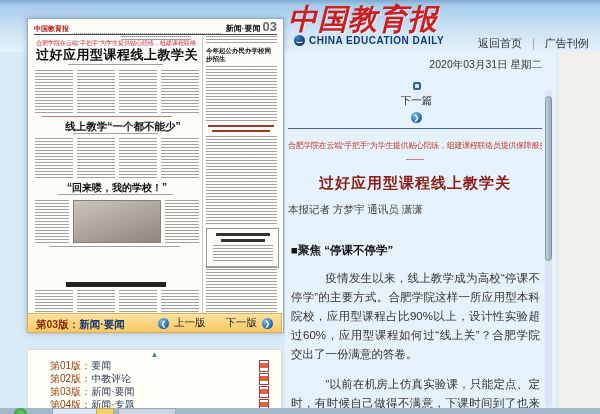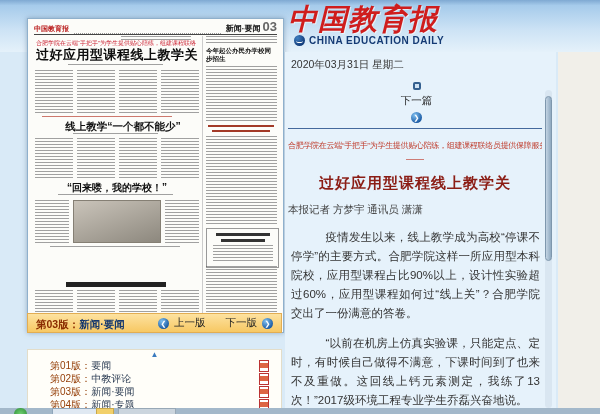--- a/index.html
+++ b/index.html
@@ -95,21 +95,21 @@
   .ed-row{display:flex;align-items:center;height:13px;padding:0 12px 0 22px;cursor:pointer;}
   .ed-no{font-size:10px;color:#96400a;}
   .ed-title{font-size:10px;color:#2e3e55;}
   .ed-spacer{flex:1;}
   .pdf{width:10px;height:12px;background:linear-gradient(180deg,#fff 18%,#d64 18%,#d64 72%,#fff 72%);
     border:1px solid #b33;box-sizing:border-box;cursor:pointer;}
 
   
   .article{position:absolute;left:285px;top:52px;width:271px;height:362px;background:#e6f2fb;
     padding:0 14px 0 3px;box-sizing:border-box;overflow:hidden;}
-  .a-date{margin:6px 0 0 3px;font-size:10.5px;color:#333;}
+  .a-date{margin:6px 0 0 3px;font-size:10.5px;color:#333;text-align:right;}
   .a-navrow{margin:10px 0 0 3px;display:flex;align-items:center;gap:4px;flex-direction:column;}
   .mini-ic{width:8px;height:8px;background:#34608f;border-radius:2px;position:relative;}
   .mini-ic::after{content:"";position:absolute;left:2px;top:2px;width:4px;height:4px;background:#cfe2f3;}
   .a-next{font-size:10.5px;color:#222;text-decoration:none;cursor:pointer;}
   .a-sep{margin-top:5px;border-bottom:1px solid #44699c;}
   .a-kicker{margin-top:11px;text-align:center;font-size:8px;letter-spacing:-.3px;color:#bf3a2a;white-space:nowrap;overflow:hidden;}
   .a-dash{margin-top:3px;text-align:center;font-size:9px;color:#bf3a2a;}
   .a-title{margin:10px 0 0;text-align:center;font-size:15px;font-weight:bold;letter-spacing:1px;color:#8b1d15;}
   .a-byline{margin-top:10px;font-size:10.5px;color:#444;}
   .a-section{margin:26px 0 0 3px;font-size:11.5px;font-weight:bold;color:#111;}
@@ -133,20 +133,25 @@
 <div class="page">
 
   <div class="site-header">
     <div class="logo">
       <div class="logo-cn">中国教育报</div>
       <div class="logo-sub">
         <span class="globe"></span>
         <span class="logo-en">CHINA EDUCATION DAILY</span>
       </div>
     </div>
+    <div class="header-links">
+      <a>返回首页</a>
+      <span class="sep">｜</span>
+      <a>广告刊例</a>
+    </div>
   </div>
 
   <div class="content-bg"></div>
   <div class="right-gray"></div>
 
   <div class="paper">
     <div class="np-head">
       <span class="np-mast">中国教育报</span>
       <span class="np-dots"></span>
       <span class="np-label">新闻·要闻</span>
@@ -250,20 +255,21 @@
     <div class="a-navrow">
       <span class="mini-ic"></span>
       <a class="a-next">下一篇</a>
       <span class="circle-icon">❯</span>
     </div>
     <div class="a-sep"></div>
     <div class="a-kicker">合肥学院在云端“手把手”为学生提供贴心陪练，组建课程联络员提供保障服务</div>
     <div class="a-dash">——</div>
     <h1 class="a-title">过好应用型课程线上教学关</h1>
     <div class="a-byline">本报记者 方梦宇 通讯员 潇潇</div>
+    <div class="a-section">■聚焦 “停课不停学”</div>
     <p>疫情发生以来，线上教学成为高校“停课不停学”的主要方式。合肥学院这样一所应用型本科院校，应用型课程占比90%以上，设计性实验超过60%，应用型课程如何过“线上关”？合肥学院交出了一份满意的答卷。</p>
     <p>“以前在机房上仿真实验课，只能定点、定时，有时候自己做得不满意，下课时间到了也来不及重做。这回线上钙元素测定，我练了13次！”2017级环境工程专业学生乔磊兴奋地说。</p>
 
     <div class="scroll-track">
       <div class="scroll-thumb"></div>
     </div>
   </div>
 
   <div class="taskbar">
     <span class="tb-orb"></span>

